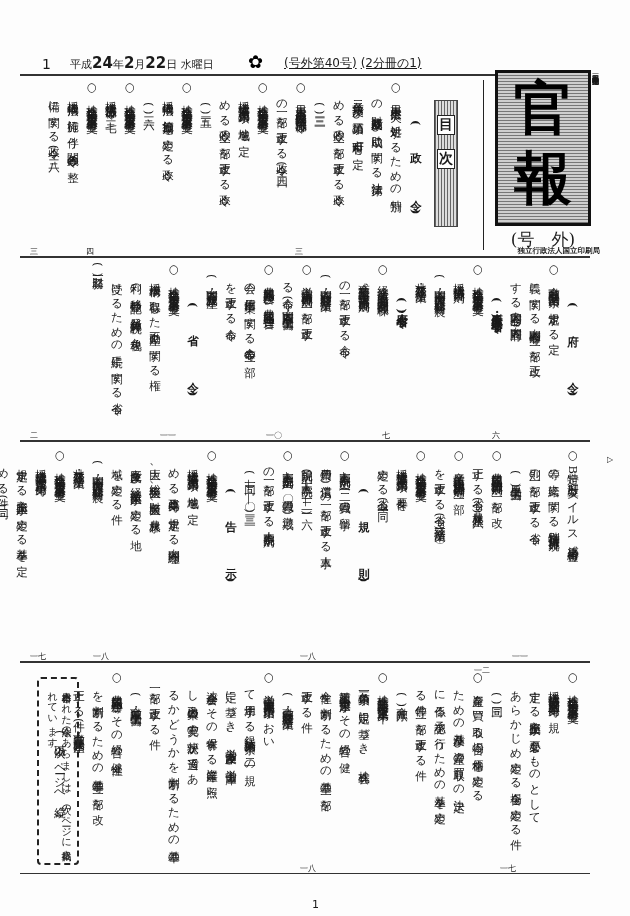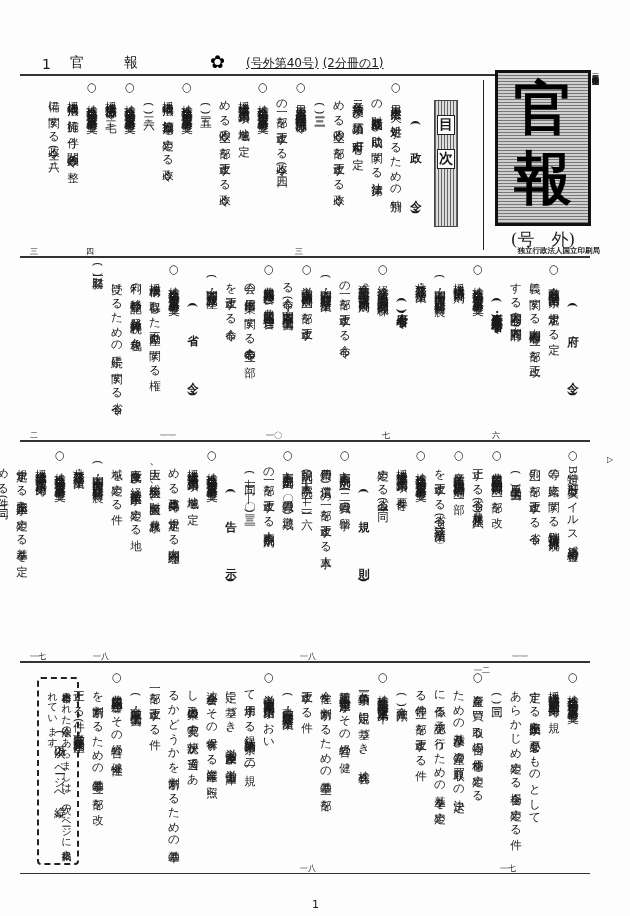--- a/index.html
+++ b/index.html
@@ -40,21 +40,24 @@
   .notice { position:absolute; left:37px; top:677px; width:42px; height:188px; border:2px dashed #222;
             border-radius:4px; writing-mode:vertical-rl; font-size:10px; line-height:14px; padding:6px 4px; box-sizing:border-box; }
   .folio { position:absolute; left:312px; top:898px; font-size:11px; font-family:"DejaVu Sans",sans-serif; }
   .star { color:#000; }
 </style>
 </head>
 <body>
 
 <div class="header">
   <span class="pg">1</span>
-  <span class="title">官報</span>
+  <span class="date">
+    <span>平成</span><b>24</b><span>年</span><b>2</b><span>月</span><b>22</b><span>日</span>
+    <span>水曜日</span>
+  </span>
   <span class="emblem star">✿</span>
   <span class="issue">(号外第40号)</span>
   <span class="issue" style="margin-left:4px">(2分冊の1)</span>
 </div>
 <div class="hrule" style="top:74px"></div>
 
 <div class="mast">
   <span>官</span>
   <span>報</span>
 </div>

